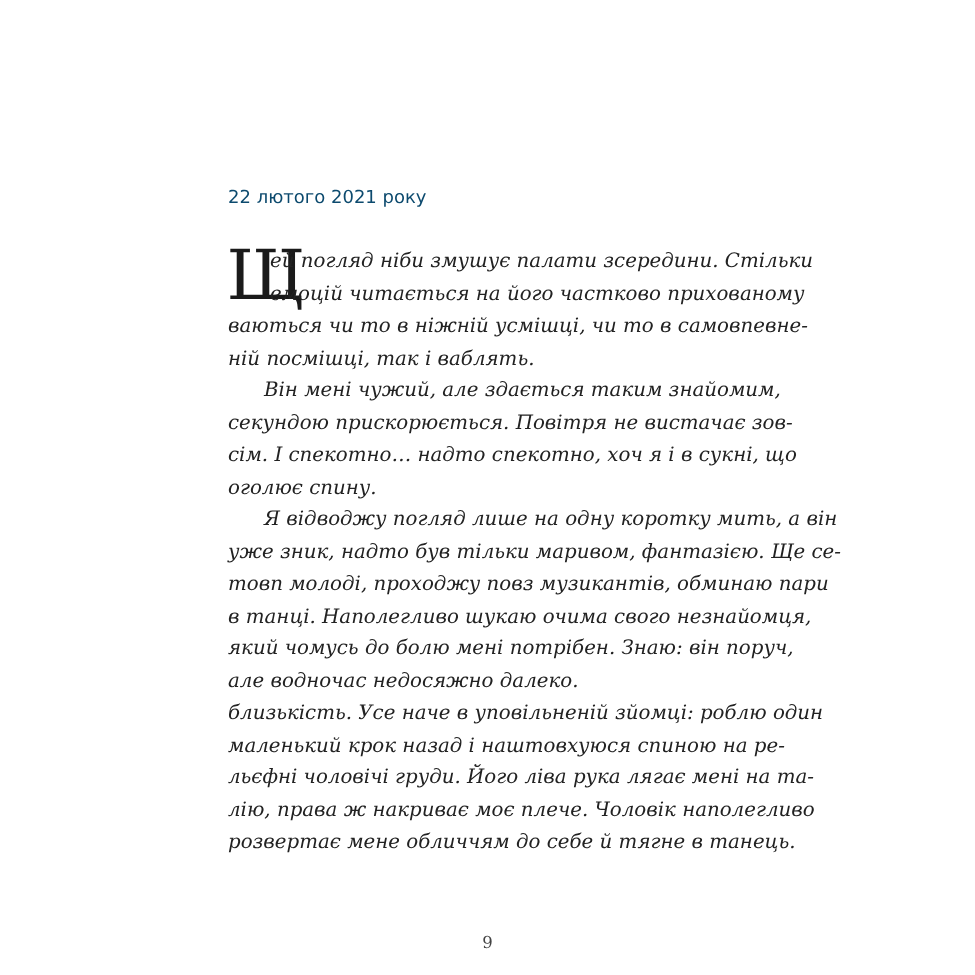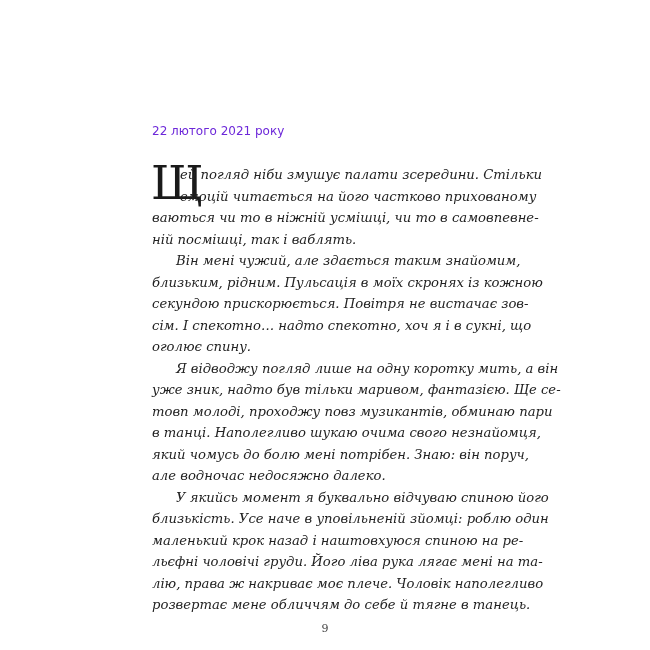--- a/index.html
+++ b/index.html
@@ -1,20 +1,20 @@
 <!DOCTYPE html>
 <html><head>
   <meta charset="utf-8">
   <style>
     html, body { margin: 0; padding: 0; background: #ffffff; }
     body { width: 650px; height: 650px; position: relative; overflow: hidden; }
     .page { position: absolute; left: 0; top: 0; width: 650px; height: 650px; background: #ffffff; }
     .date {
       position: absolute; left: 152px; top: 124px;
-      font-family: "DejaVu Sans", sans-serif; font-size: 12px; color: #6d28d9;
+      font-family: "DejaVu Sans", sans-serif; font-size: 12px; color: #0c4a6e;
       letter-spacing: 0px;
     }
     .body-text {
       position: absolute; left: 152px; top: 164px; width: 355px;
       font-family: "DejaVu Serif", serif; font-style: italic;
       font-size: 13.2px; line-height: 21.5px; color: #222;
     }
     .line { white-space: nowrap; text-align: justify; text-align-last: justify; height: 21.5px; overflow: visible; }
     .line.last { text-align-last: left; }
     .indent { padding-left: 24px; }
@@ -39,35 +39,33 @@
 
   <div class="body-text">
     <div>
       <div class="line dropline">ей погляд ніби змушує палати зсередини. Стільки</div>
       <div class="line dropline">емоцій читається на його частково прихованому</div>
       <div class="line">ваються чи то в ніжній усмішці, чи то в самовпевне-</div>
       <div class="line last">ній посмішці, так і ваблять.</div>
     </div>
     <div>
       <div class="line indent">Він мені чужий, але здається таким знайомим,</div>
-      <div class="line">близьким, рідним. Пульсація в моїх скронях із кожною</div>
       <div class="line">секундою прискорюється. Повітря не вистачає зов-</div>
       <div class="line">сім. І спекотно… надто спекотно, хоч я і в сукні, що</div>
       <div class="line last">оголює спину.</div>
     </div>
     <div>
       <div class="line indent">Я відводжу погляд лише на одну коротку мить, а він</div>
       <div class="line">уже зник, надто був тільки маривом, фантазією. Ще се-</div>
       <div class="line">товп молоді, проходжу повз музикантів, обминаю пари</div>
       <div class="line">в танці. Наполегливо шукаю очима свого незнайомця,</div>
       <div class="line">який чомусь до болю мені потрібен. Знаю: він поруч,</div>
       <div class="line last">але водночас недосяжно далеко.</div>
     </div>
     <div>
-      <div class="line indent">У якийсь момент я буквально відчуваю спиною його</div>
       <div class="line">близькість. Усе наче в уповільненій зйомці: роблю один</div>
       <div class="line">маленький крок назад і наштовхуюся спиною на ре-</div>
       <div class="line">льєфні чоловічі груди. Його ліва рука лягає мені на та-</div>
       <div class="line">лію, права ж накриває моє плече. Чоловік наполегливо</div>
       <div class="line">розвертає мене обличчям до себе й тягне в танець.</div>
     </div>
   </div>
 
   <div class="page-number">9</div>
 </div>

